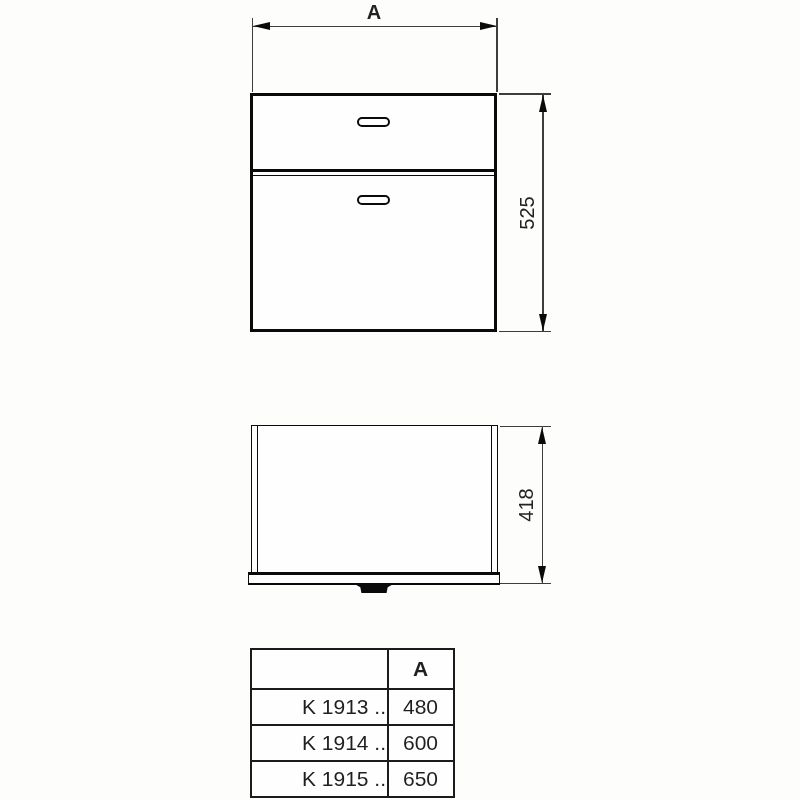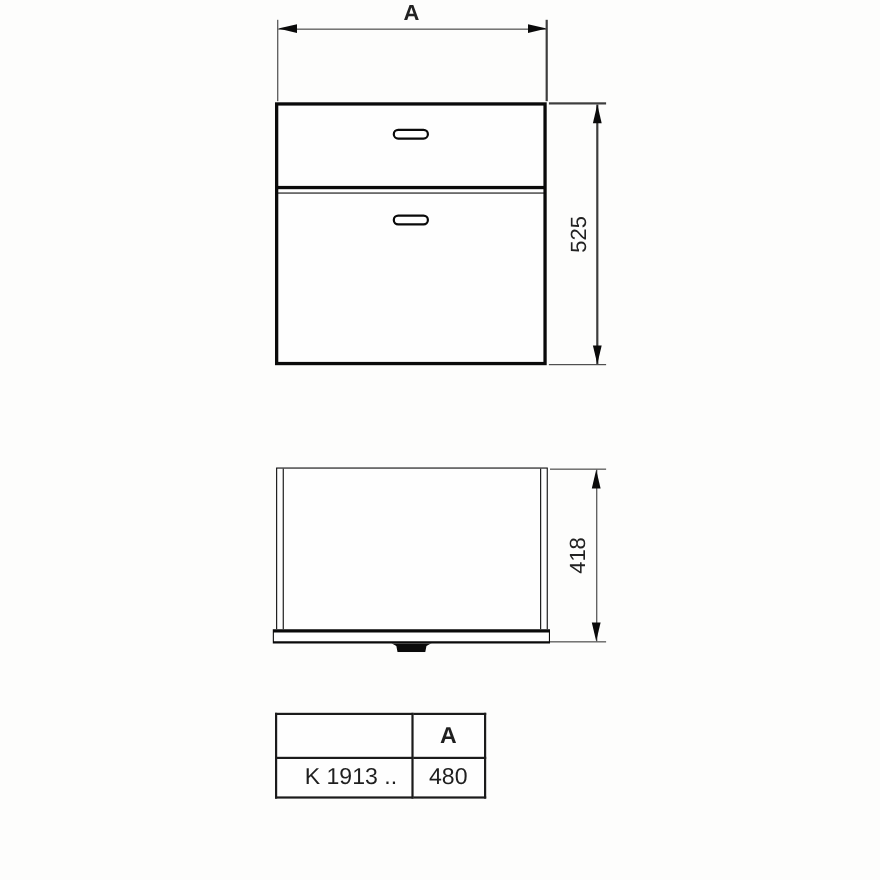--- a/index.html
+++ b/index.html
@@ -66,21 +66,21 @@
   
   .spec-table{
     position:absolute;left:250px;top:648px;
     border-collapse:collapse;
     font-size:21px;color:#1f1f1f;
   }
   .spec-table td{
     border:2px solid #1b1b1b;
     background:#fefefe;
   }
-  .spec-table .model-cell{width:108px;height:32px;text-align:center;padding-left:13px;}
+  .spec-table .model-cell{width:108px;height:32px;text-align:right;padding-left:26px;}
   .spec-table .a-cell{width:63px;height:32px;text-align:center;padding-left:0;}
   .spec-table .header-row td{height:36px;}
   .spec-table .a-header{font-weight:bold;}
 </style>
 </head>
 <body>
 
 <div class="abs" style="left:0;top:0;width:800px;height:800px;">
 
   <div class="dim-label bold hcenter" style="left:374px;top:1px;">A</div>
@@ -121,16 +121,24 @@
   <table class="spec-table">
     <tbody>
       <tr class="header-row">
         <td class="model-cell"></td>
         <td class="a-cell a-header">A</td>
       </tr>
       <tr>
         <td class="model-cell">K 1913 ..</td>
         <td class="a-cell">480</td>
       </tr>
+      <tr>
+        <td class="model-cell">K 1914 ..</td>
+        <td class="a-cell">600</td>
+      </tr>
+      <tr>
+        <td class="model-cell">K 1915 ..</td>
+        <td class="a-cell">650</td>
+      </tr>
     </tbody>
   </table>
 
 </div>
 
 </body></html>

